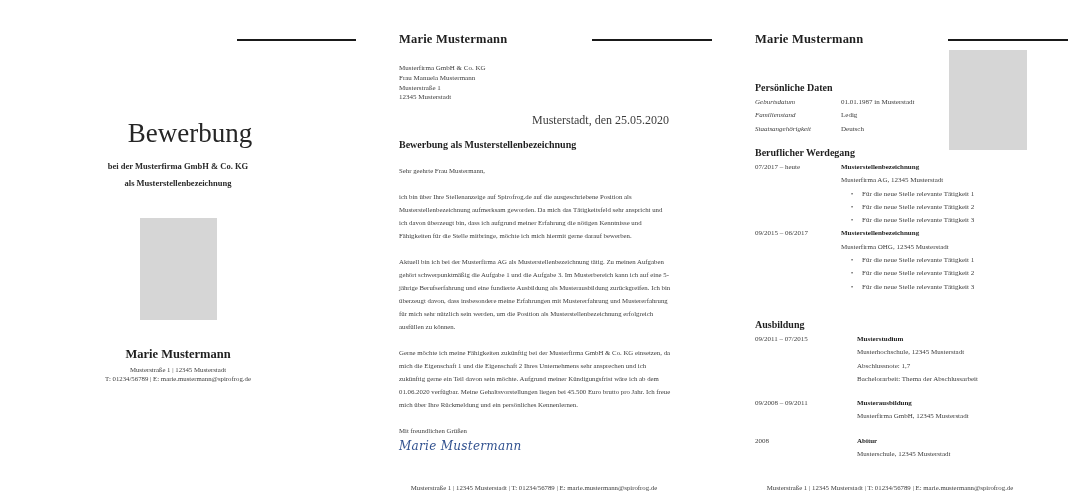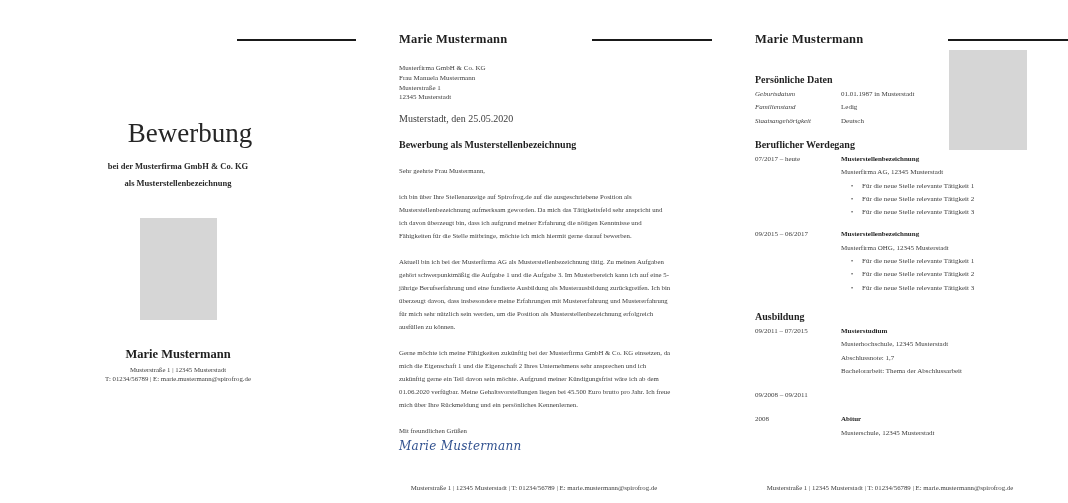--- a/index.html
+++ b/index.html
@@ -28,46 +28,46 @@
   
   .cover-title-block { position:absolute; left:0; top:104px; width:100%; text-align:center; }
   .cover-title { font-size:27px; line-height:32px; font-weight:normal; color:#262626;padding-left:24px; }
   .cover-subtitles { margin-top:9px; font-size:8.5px; font-weight:bold; line-height:16.5px; color:#2a2a2a; }
   .cover-name-block { position:absolute; left:0; top:334px; width:100%; text-align:center; }
   .cover-name { font-size:12.5px; font-weight:bold; color:#1f1f1f; }
   .cover-address { margin-top:3px; font-size:6.8px; line-height:9.4px; color:#3d3d3d; }
 
   
   .recipient { position:absolute; left:43px; top:51px; font-size:7px; line-height:9.8px; }
-  .date-line { position:absolute; left:43px; top:100px; width:270px; text-align:left; font-size:10px; }
+  .date-line { position:absolute; left:43px; top:100px; width:270px; text-align:right; font-size:12px; }
   .subject   { position:absolute; left:43px; top:126px; font-size:10px; font-weight:bold; color:#1f1f1f; white-space:nowrap; }
   .letter-body { position:absolute; left:43px; top:151px; width:272px; font-size:6.8px; line-height:13px; }
   .letter-body p { margin:0 0 13px 0; }
   .closing { margin-bottom:0 !important; }
   .signature {
     margin-top:3px; font-size:12px; font-style:italic; color:#31518f;
     font-family:"DejaVu Serif", serif; letter-spacing:0.3px;
   }
   .page-footer {
     position:absolute; left:20px; right:20px; top:471px; text-align:center;
     font-size:6.8px; color:#3d3d3d; white-space:nowrap;
   }
 
   
   .cv-section { position:absolute; left:43px; width:272px; }
   #cv-personal  { top:57px; }
   #cv-career    { top:122px; }
   #cv-education { top:294px; }
-  .section-title { font-size:10px; font-weight:bold; color:#1f1f1f; margin:4px 0 3px 0; }
+  .section-title { font-size:10px; font-weight:bold; color:#1f1f1f; margin:12px 0 3px 0; }
   .kv-row { display:flex; font-size:7px; line-height:13.3px; }
   .kv-label { width:86px; flex:none;font-style:italic; }
   .kv-value { flex:1; }
-  .entry { display:flex; font-size:7px; line-height:13.3px; margin-top:9px; }
+  .entry { display:flex; font-size:7px; line-height:13.3px; }
   .entry-first { margin-top:1px; }
-  #cv-education .entry { margin-top:11px; }
+  #cv-education .entry { margin-top:11px;gap:16px; }
   #cv-education .entry-first { margin-top:1px; }
   .entry-period { width:86px; flex:none; }
   .entry-body { flex:1; }
   .entry-title { font-weight:bold; color:#1f1f1f; }
   .bullet-line { display:flex; padding-left:10px; }
   .bullet-marker { width:11px; flex:none; font-size:6px; line-height:13.3px; }
 </style>
 </head>
 <body>
 
@@ -192,20 +192,24 @@
       <span class="entry-body">
         <div class="entry-title">Musterstudium</div>
         <div>Musterhochschule, 12345 Musterstadt</div>
         <div>Abschlussnote: 1,7</div>
         <div>Bachelorarbeit: Thema der Abschlussarbeit</div>
       </span>
     </div>
 
     <div class="entry">
       <span class="entry-period">09/2008 – 09/2011</span>
+      <span class="entry-body">
+        <div class="entry-title">Musterausbildung</div>
+        <div>Musterfirma GmbH, 12345 Musterstadt</div>
+      </span>
     </div>
 
     <div class="entry">
       <span class="entry-period">2008</span>
       <span class="entry-body">
         <div class="entry-title">Abitur</div>
         <div>Musterschule, 12345 Musterstadt</div>
       </span>
     </div>
   </div>

